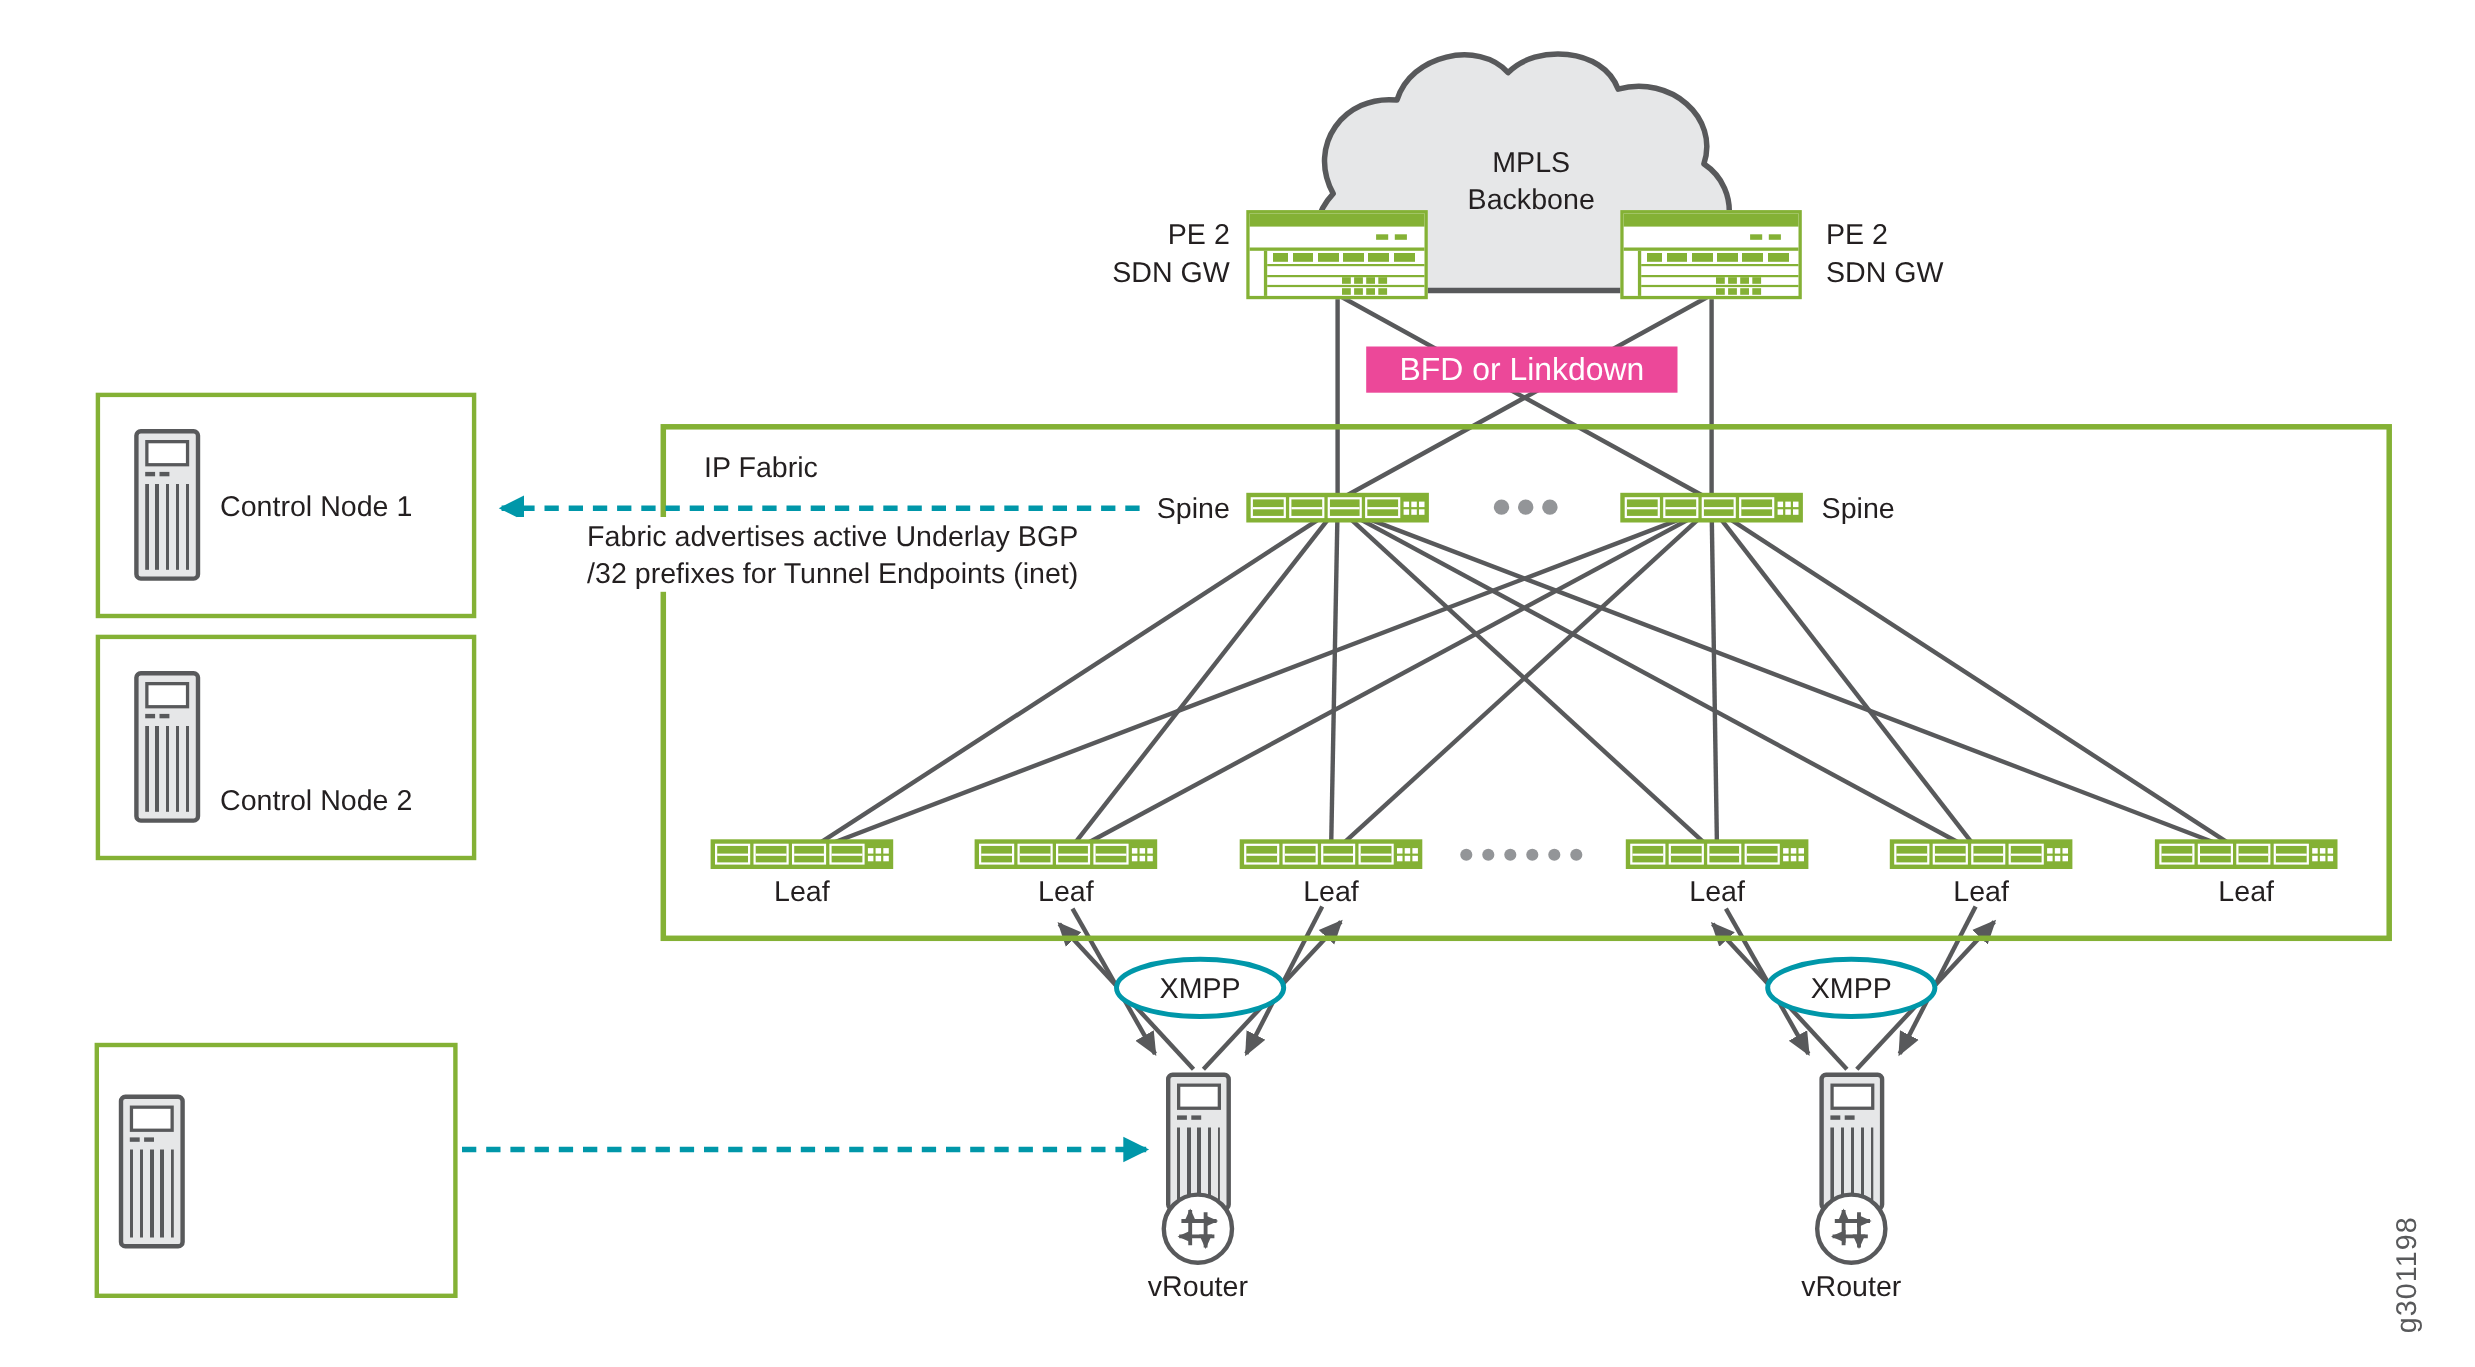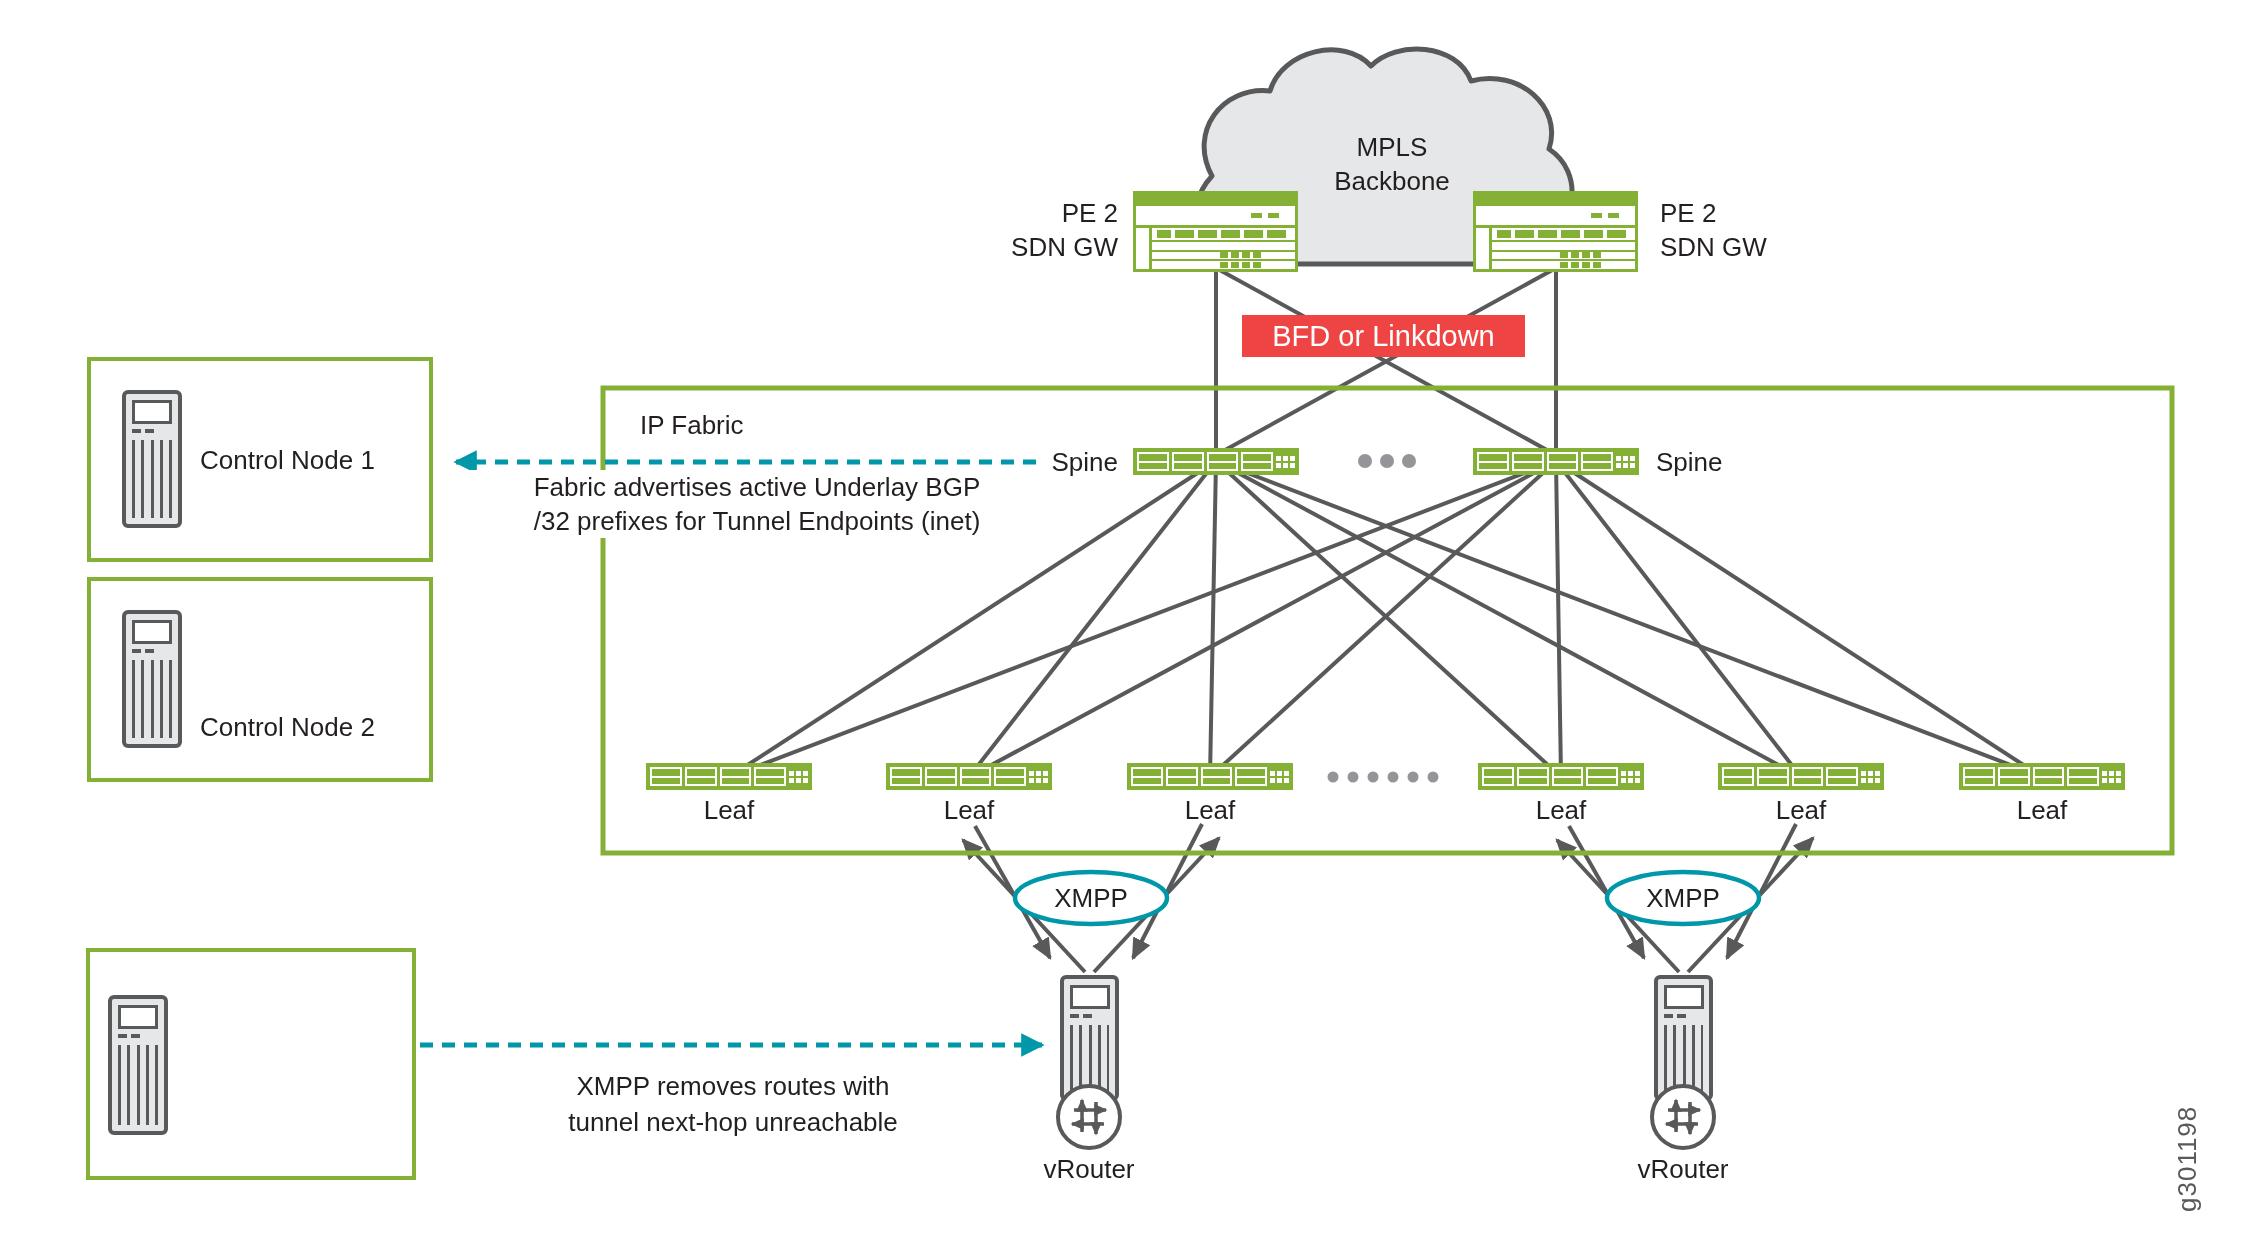--- a/index.html
+++ b/index.html
@@ -7,21 +7,21 @@
           font-family:"Liberation Sans",sans-serif;color:#231F20;}
   #wires{position:absolute;left:0;top:0;}
 
   
   .lbl{position:absolute;font-size:26px;line-height:34px;white-space:pre-line;color:#231F20;}
   .center{text-align:center;}
   .right{text-align:right;}
   .whitebg{background:#fff;padding:0 6px;}
 
   
-  .badge{position:absolute;left:1242px;top:315px;width:283px;height:42px;background:#ef4444;
+  .badge{position:absolute;left:1242px;top:315px;width:283px;height:42px;background:#ec4899;
          color:#fff;font-size:29px;line-height:42px;text-align:center;}
 
   
   .gbox{position:absolute;border:4px solid #84B135;background:#fff;box-sizing:border-box;}
 
   
   .switch{position:absolute;width:166px;height:27px;background:#84B135;display:flex;
           align-items:stretch;gap:3px;padding:4px;box-sizing:border-box;}
   .slot{flex:1;border:2px solid #fff;position:relative;}
   .slot::after{content:"";position:absolute;left:0;right:0;top:50%;margin-top:-1px;height:2px;background:#fff;}
@@ -275,22 +275,20 @@
 
   <div class="gbox" style="left:86px;top:948px;width:330px;height:232px;"></div>
   <div class="server" style="left:108px;top:995px;width:60px;height:140px;">
     <div class="scr"></div>
       <div class="sdash"></div>
       <div class="vents"></div>
   </div>
 
   <div class="lbl center whitebg" style="left:470px;top:470px;width:562px;">Fabric advertises active Underlay BGP
 /32 prefixes for Tunnel Endpoints (inet)</div>
-  <div class="lbl center" style="left:530px;top:1068px;width:406px;line-height:36px;">XMPP removes routes with
-tunnel next-hop unreachable</div>
 
   <div class="lbl center" style="left:1031px;top:881px;width:120px;">XMPP</div>
   <div class="lbl center" style="left:1623px;top:881px;width:120px;">XMPP</div>
 
   <div class="server" style="left:1060px;top:975px;width:59px;height:126px;">
     <div class="scr"></div>
       <div class="sdash"></div>
       <div class="vents"></div>
   </div>
   <div class="rcircle" style="left:1056px;top:1084px;">

